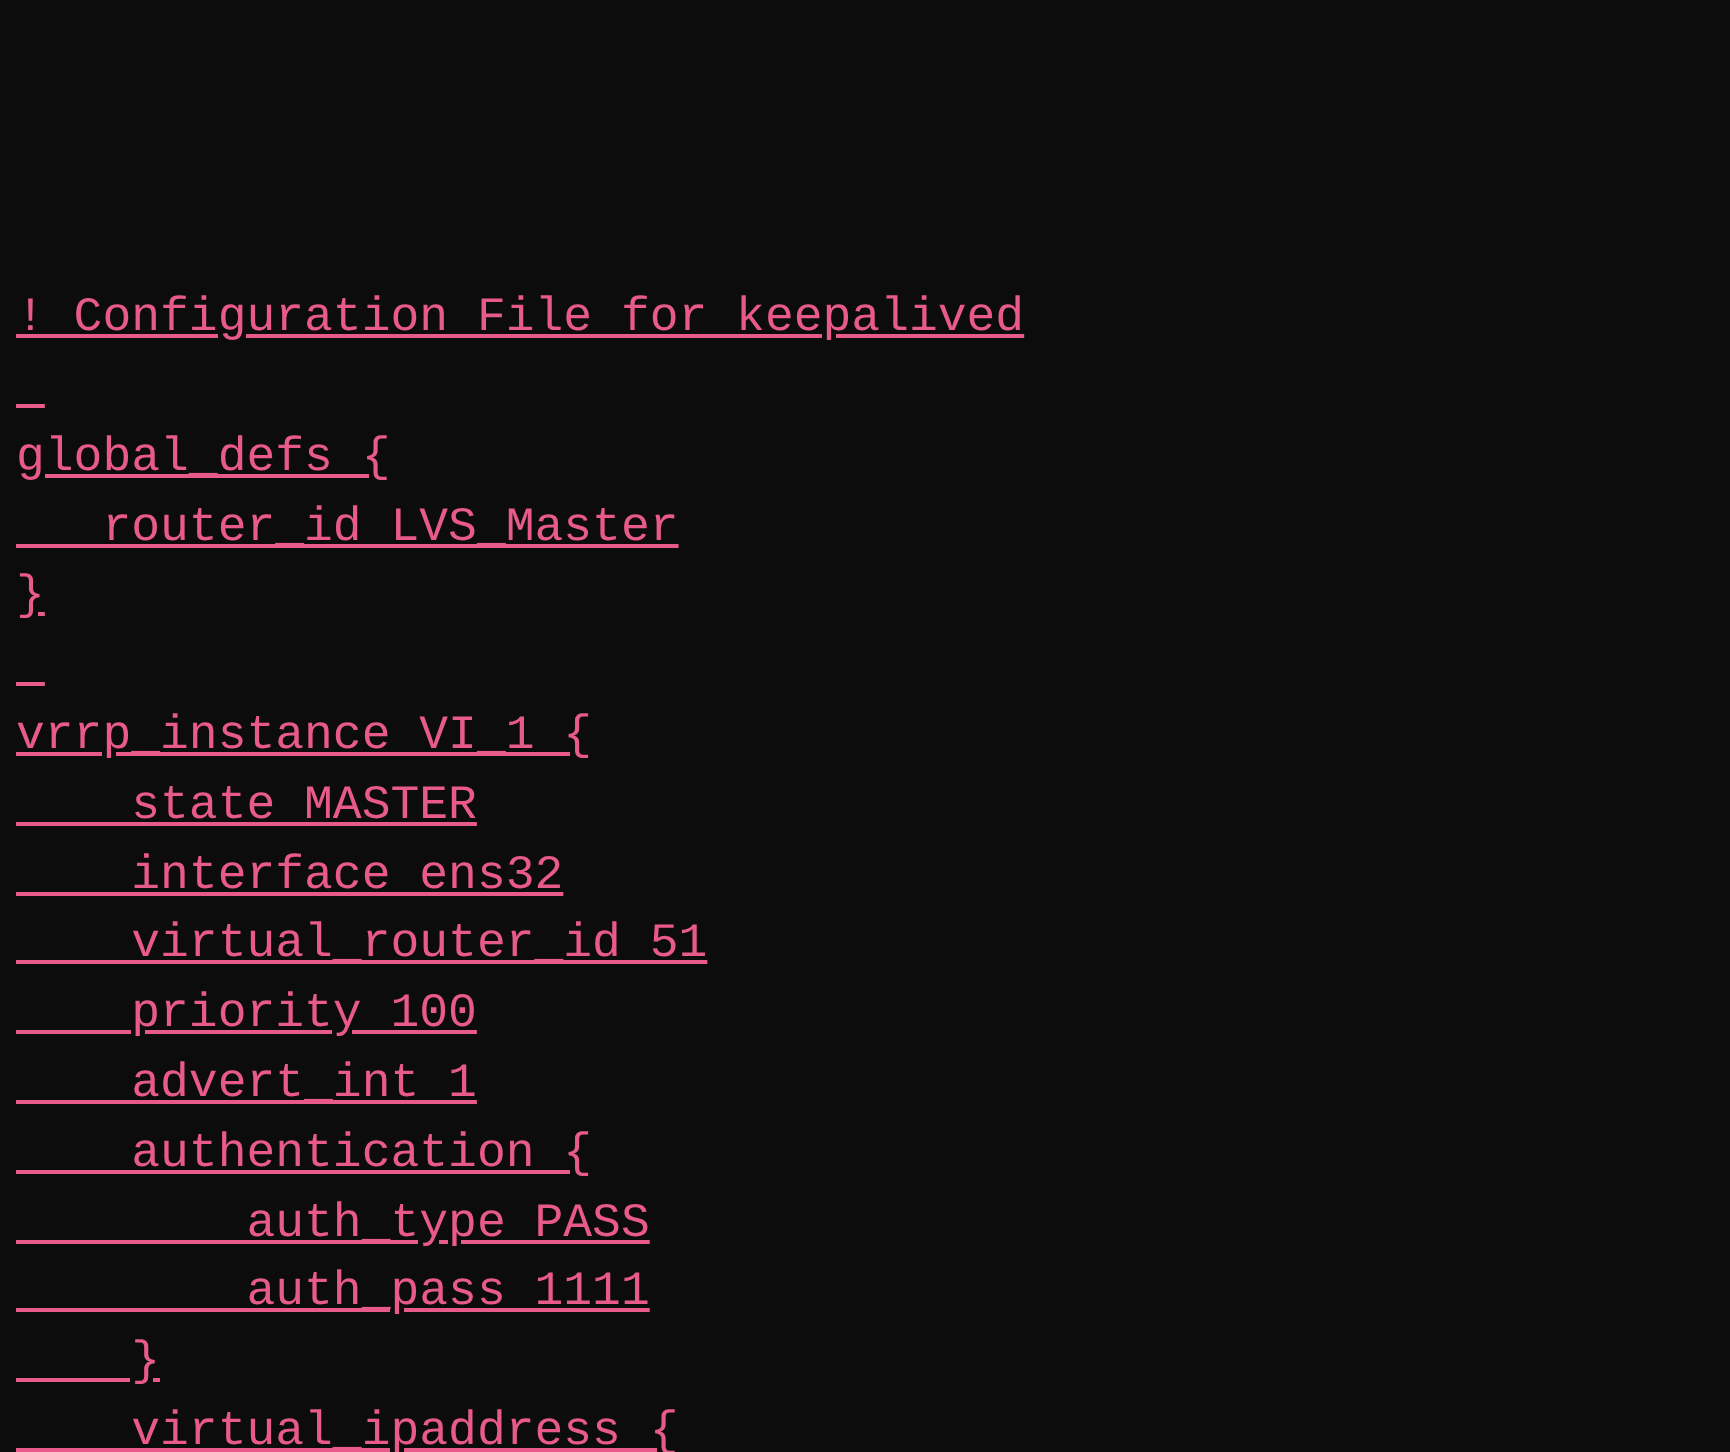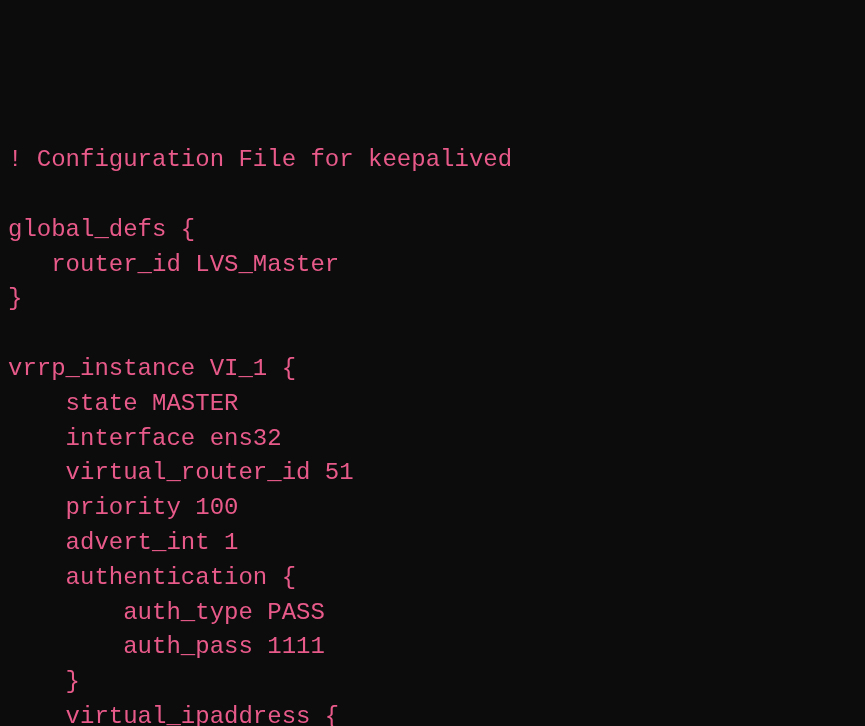--- a/index.html
+++ b/index.html
@@ -14,20 +14,21 @@
       font-family: "Consolas", "Courier New", monospace;
       font-size: 24px;
       line-height: 1.45;
       color: #e85a8a;
       padding: 4px 8px;
       overflow: hidden;
       white-space: pre;
     }
     .code-line {
       display: block;
+      text-decoration: underline;
     }
   </style>
 </head>
 <body>
 
 
 
 <div><span class="code-line">! Configuration File for keepalived</span><span class="code-line">&nbsp;</span><span class="code-line">global_defs {</span><span class="code-line">   router_id LVS_Master</span><span class="code-line">}</span><span class="code-line">&nbsp;</span><span class="code-line">vrrp_instance VI_1 {</span><span class="code-line">    state MASTER</span><span class="code-line">    interface ens32</span><span class="code-line">    virtual_router_id 51</span><span class="code-line">    priority 100</span><span class="code-line">    advert_int 1</span><span class="code-line">    authentication {</span><span class="code-line">        auth_type PASS</span><span class="code-line">        auth_pass 1111</span><span class="code-line">    }</span><span class="code-line">    virtual_ipaddress {</span></div>
 
 

